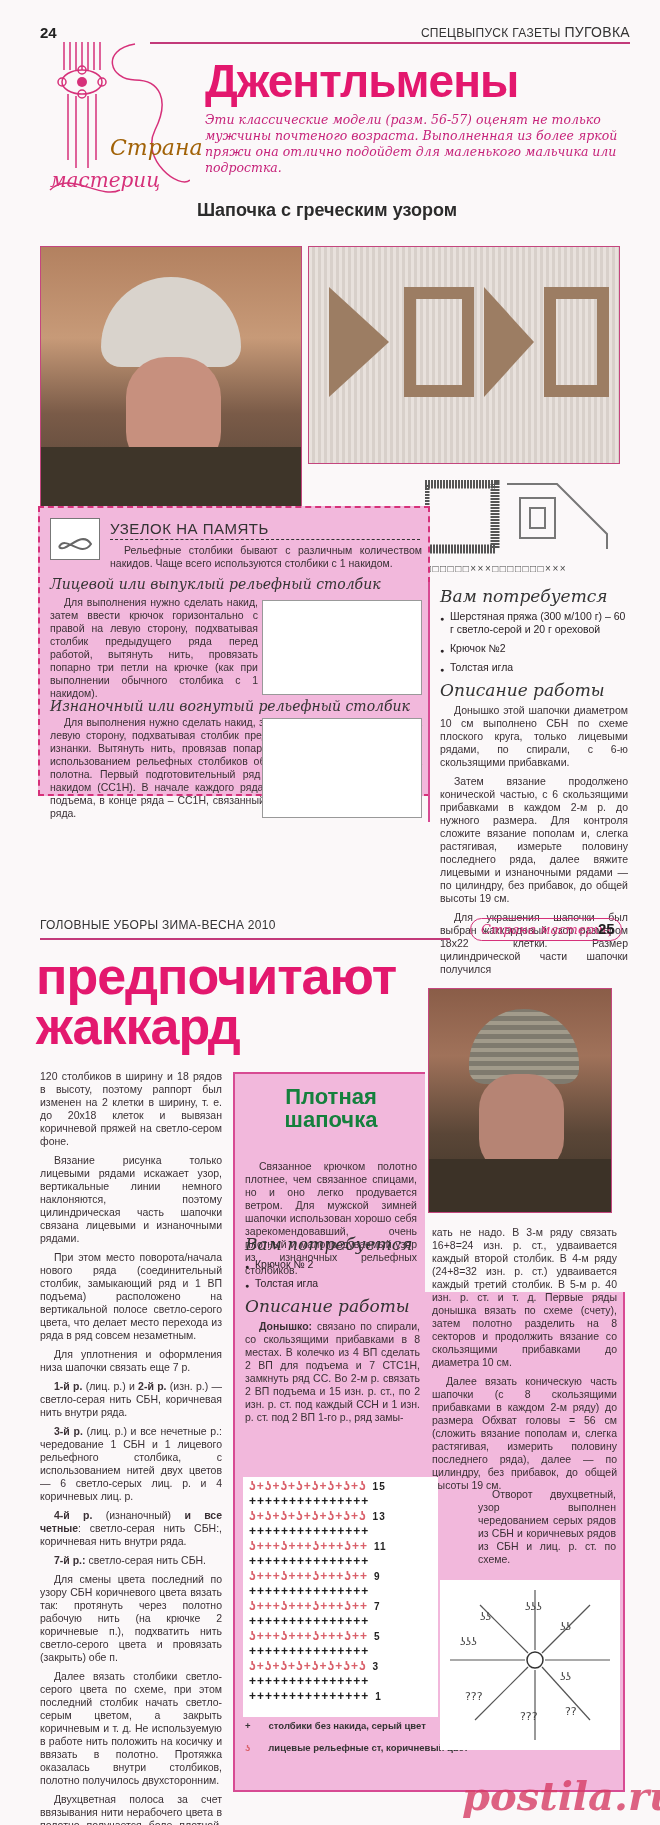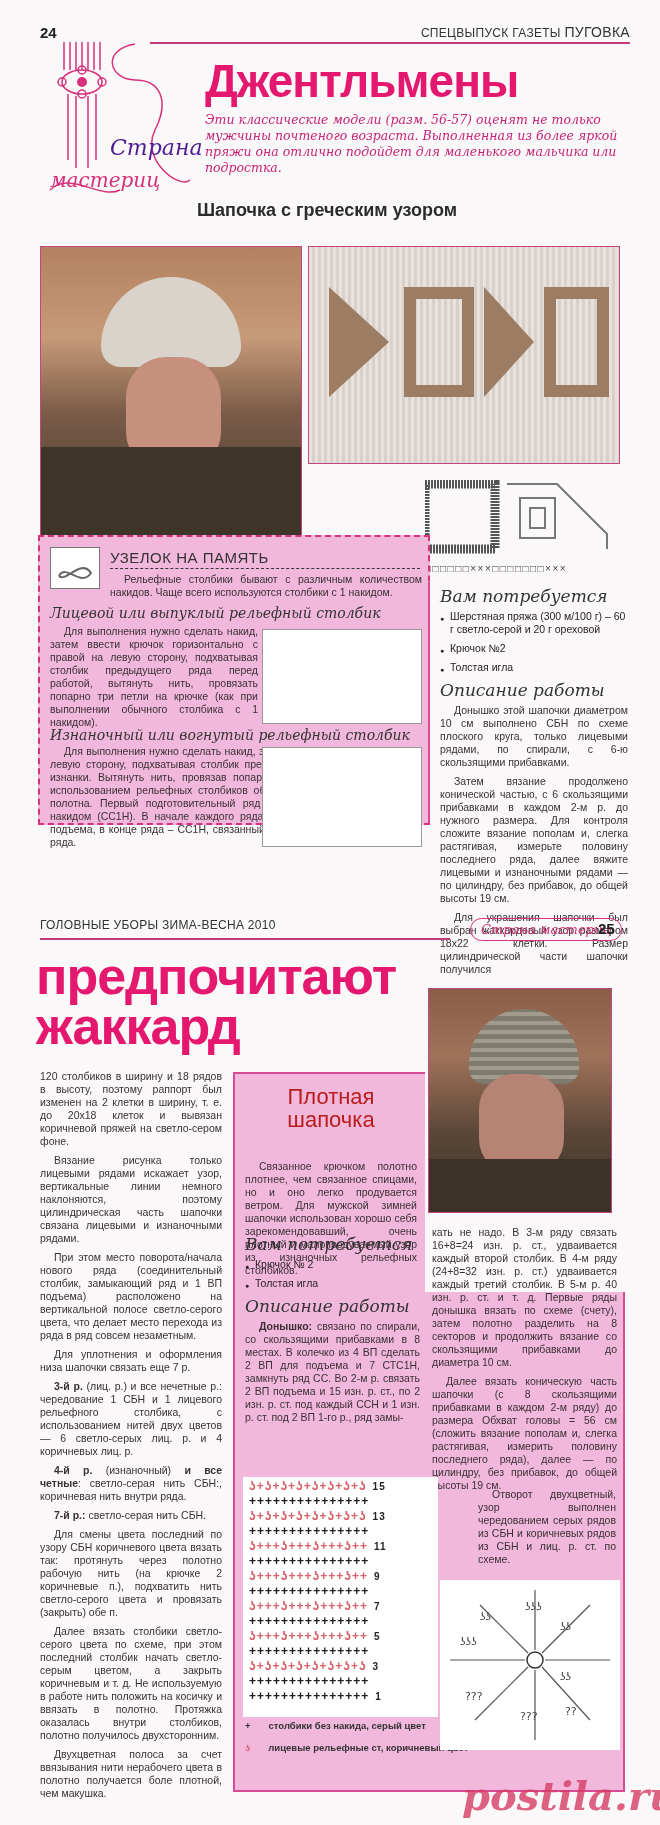--- a/index.html
+++ b/index.html
@@ -52,21 +52,21 @@
         <circle cx="42" cy="54" r="4"></circle>
       <line x1="28" y1="54" x2="28" y2="120"></line>
         <line x1="36" y1="56" x2="36" y2="128"></line>
         <line x1="48" y1="56" x2="48" y2="128"></line>
         <line x1="56" y1="54" x2="56" y2="120"></line>
       <path d="M95 4 C 60 10, 70 40, 95 40 C 120 40, 130 60, 115 90 C 100 120, 140 150, 150 140"></path>
       <path d="M10 150 C 30 130, 60 160, 80 150"></path>
     </g>
     <circle cx="42" cy="42" r="5" fill="#d6317a"></circle>
   </svg>
-  <div class="abs" style="left:70px;top:95px;font-family:'DejaVu Serif',serif;font-style:italic;color:#4c1d95;font-size:22px;">Страна</div>
+  <div class="abs" style="left:70px;top:95px;font-family:'DejaVu Serif',serif;font-style:italic;color:#a16207;font-size:22px;">Страна</div>
   <div class="abs" style="left:10px;top:128px;font-family:'DejaVu Serif',serif;font-style:italic;color:#d6317a;font-size:20px;">мастериц</div>
 </div>
 
 <div class="abs title-big" style="left:205px;top:58px;font-size:46px;">Джентльмены</div>
 <div class="abs intro" style="left:205px;top:112px;width:420px;">Эти классические модели (разм. 56-57) оценят не только мужчины почтеного возраста. Выполненная из более яркой пряжи она отлично подойдет для маленького мальчика или подростка.</div>
 <div class="abs subtitle" style="left:137px;top:200px;width:380px;">Шапочка с греческим узором</div>
 
 <div class="abs photo" style="left:40px;top:246px;width:262px;height:305px;background:linear-gradient(180deg,#b38160 0%,#c79a78 30%,#7a5b48 55%,#3f352c 100%);">
   <div class="abs" style="left:60px;top:30px;width:140px;height:90px;border-radius:70px 70px 20px 20px;background:#d9d3cc;"></div>
   <div class="abs" style="left:85px;top:110px;width:95px;height:115px;border-radius:40px;background:#c7907e;"></div>
@@ -82,21 +82,21 @@
 <div class="abs" style="left:425px;top:480px;width:200px;height:85px;">
   <svg width="200" height="85">
     <rect x="0" y="4" width="70" height="65" fill="none" stroke="#555" stroke-width="9" stroke-dasharray="2 1"></rect>
     <path d="M82 4 h50 l10 10 l10 10 l10 10 l10 10 l10 10 v15" fill="none" stroke="#777" stroke-width="2"></path>
     <rect x="95" y="18" width="35" height="40" fill="none" stroke="#777" stroke-width="2"></rect>
     <rect x="105" y="28" width="15" height="20" fill="none" stroke="#777" stroke-width="2"></rect>
   </svg>
 </div>
 <div class="abs" style="left:425px;top:563px;font-size:10px;letter-spacing:1.5px;color:#444;">□□□□□□×××□□□□□□□×××</div>
 
-<div class="abs pinkbox dashed" style="left:38px;top:535px;width:392px;height:290px;">
+<div class="abs pinkbox dashed" style="left:38px;top:506px;width:392px;height:290px;">
   <div class="abs" style="left:10px;top:10px;width:50px;height:42px;background:#fff;border:1px solid #777;">
     <svg width="50" height="42">
         <path d="M8 28 C 15 15, 30 40, 40 25 C 30 10, 15 35, 8 28" fill="none" stroke="#666" stroke-width="2"></path>
       </svg>
   </div>
   <div class="abs" style="left:70px;top:12px;font-size:15px;color:#333;letter-spacing:0.5px;border-bottom:1px dashed #333;width:310px;padding-bottom:2px;">УЗЕЛОК НА ПАМЯТЬ</div>
   <div class="abs txt" style="left:70px;top:36px;width:312px;text-indent:14px;">Рельефные столбики бывают с различным количеством накидов. Чаще всего используются столбики с 1 накидом.</div>
   <div class="abs serif-h" style="left:10px;top:64px;font-size:14px;">Лицевой или выпуклый рельефный столбик</div>
   <div class="abs txt" style="left:10px;top:88px;width:208px;text-indent:14px;">Для выполнения нужно сделать накид, затем ввести крючок горизонтально с правой на левую сторону, подхватывая столбик предыдущего ряда перед работой, вытянуть нить, провязать попарно три петли на крючке (как при выполнении обычного столбика с 1 накидом).</div>
   <div class="abs" style="left:222px;top:92px;width:160px;height:95px;background:#fff;border:1px solid #999;"></div>
@@ -126,34 +126,35 @@
 <div class="abs pagenum" style="left:598px;top:920px;">25</div>
 
 <div class="abs title-big" style="left:36px;top:950px;font-size:52px;">предпочитают</div>
 <div class="abs title-big" style="left:36px;top:1000px;font-size:52px;">жаккард</div>
 
 <div class="abs txt" style="left:40px;top:1070px;width:182px;">
   <p style="text-indent:0">120 столбиков в ширину и 18 рядов в высоту, поэтому раппорт был изменен на 2 клетки в ширину, т. е. до 20х18 клеток и вывязан коричневой пряжей на светло-сером фоне.</p>
   <p>Вязание рисунка только лицевыми рядами искажает узор, вертикальные линии немного наклоняются, поэтому цилиндрическая часть шапочки связана лицевыми и изнаночными рядами.</p>
   <p>При этом место поворота/начала нового ряда (соединительный столбик, замыкающий ряд и 1 ВП подъема) расположено на вертикальной полосе светло-серого цвета, что делает место перехода из ряда в ряд совсем незаметным.</p>
   <p>Для уплотнения и оформления низа шапочки связать еще 7 р.</p>
+  <p><b>1-й р.</b><span> (лиц. р.) и </span><b>2-й р.</b><span> (изн. р.) — светло-серая нить СБН, коричневая нить внутри ряда.</span></p>
   <p><b>3-й р.</b><span> (лиц. р.) и все нечетные р.: чередование 1 СБН и 1 лицевого рельефного столбика, с использованием нитей двух цветов — 6 светло-серых лиц. р. и 4 коричневых лиц. р.</span></p>
   <p><b>4-й р.</b><span> (изнаночный) </span><b>и все четные</b><span>: светло-серая нить СБН:, коричневая нить внутри ряда.</span></p>
   <p><b>7-й р.:</b><span> светло-серая нить СБН.</span></p>
   <p>Для смены цвета последний по узору СБН коричневого цвета вязать так: протянуть через полотно рабочую нить (на крючке 2 коричневые п.), подхватить нить светло-серого цвета и провязать (закрыть) обе п.</p>
   <p>Далее вязать столбики светло-серого цвета по схеме, при этом последний столбик начать светло-серым цветом, а закрыть коричневым и т. д. Не используемую в работе нить положить на косичку и ввязать в полотно. Протяжка оказалась внутри столбиков, полотно получилось двухсторонним.</p>
   <p>Двухцветная полоса за счет ввязывания нити нерабочего цвета в полотно получается боле плотной, чем макушка.</p>
 
 </div>
 
 <div class="abs pinkbox" style="left:233px;top:1072px;width:192px;height:395px;border-top:2px solid #d74b93;border-left:2px solid #d74b93;"></div>
 <div class="abs pinkbox" style="left:233px;top:1467px;width:392px;height:325px;border-left:2px solid #d74b93;border-right:2px solid #d74b93;border-bottom:2px solid #d74b93;"></div>
 <div class="abs pinkbox" style="left:425px;top:1292px;width:200px;height:175px;border-right:2px solid #d74b93;"></div>
 
-<div class="abs" style="left:243px;top:1085px;width:176px;text-align:center;font-weight:normal;font-size:22px;line-height:23px;color:#b91c1c;">
+<div class="abs" style="left:243px;top:1085px;width:176px;text-align:center;font-weight:bold;font-size:22px;line-height:23px;color:#15803d;">
   <div>Плотная</div>
   <div>шапочка</div>
 </div>
 <div class="abs txt" style="left:245px;top:1134px;width:172px;text-indent:14px;margin-top:26px;">Связанное крючком полотно плотнее, чем связанное спицами, но и оно легко продувается ветром. Для мужской зимней шапочки использован хорошо себя зарекомендовавший, очень плотный и малопродуваемый узор из изнаночных рельефных столбиков.</div>
 <div class="abs" style="left:245px;top:1230px;width:175px;">
   <div class="serif-h">Вам потребуется</div>
   <ul class="bullets">
     <li>Крючок № 2</li>
     <li>Толстая игла</li>
   </ul>

